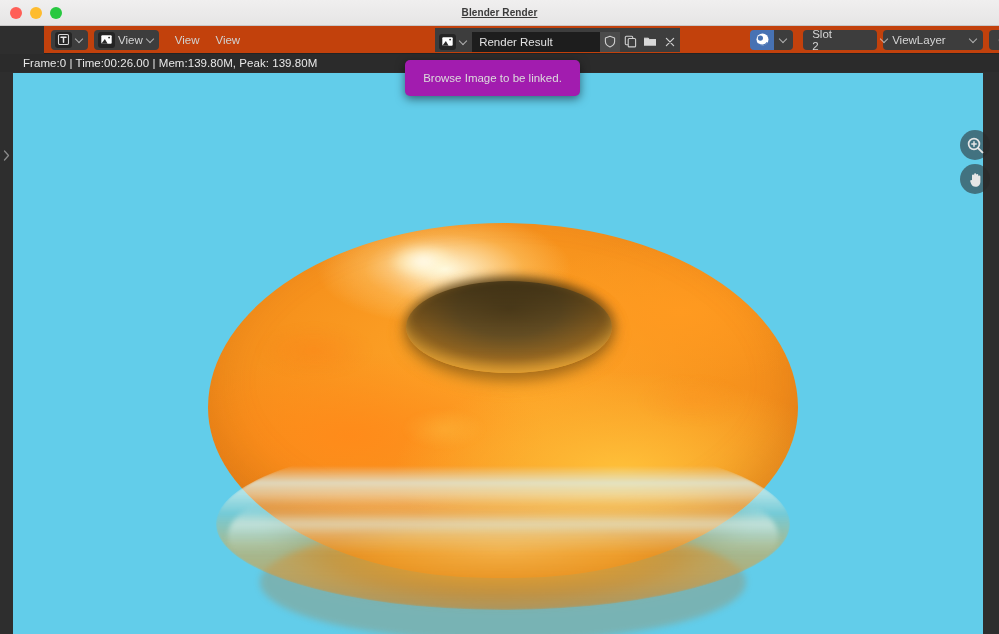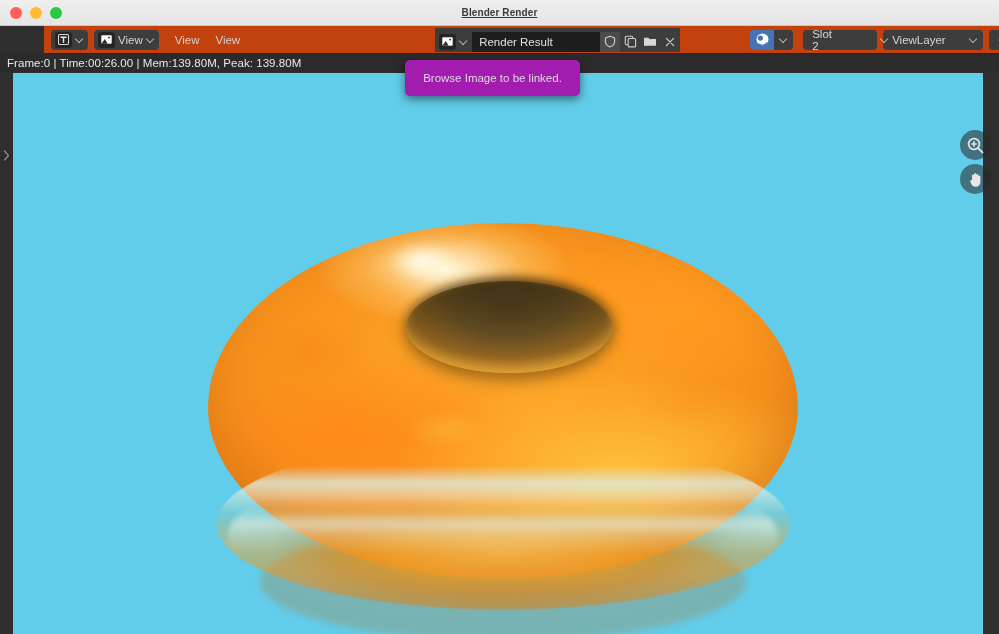--- a/index.html
+++ b/index.html
@@ -102,21 +102,21 @@
     width: 19px; display: flex; align-items: center; justify-content: center;
     cursor: pointer;
   }
 
   
   .statusbar {
     position: absolute; left: 0; top: 54px; width: 999px; height: 18px;
     background: #2b2b2b; display: flex; align-items: center;
   }
   .status-text {
-    color: #e8e8e8; font-size: 11.5px; padding-left: 7px;
+    color: #e8e8e8; font-size: 11.5px; padding-left: 23px;
     white-space: nowrap; letter-spacing: .05px;
   }
 
   
   .canvas-area {
     position: absolute; left: 0; top: 72px; width: 999px; height: 562px;
     background: #2e2e2e; overflow: hidden;
   }
   .render-canvas {
     position: absolute; left: 13px; top: 1px; width: 970px; height: 614px;

